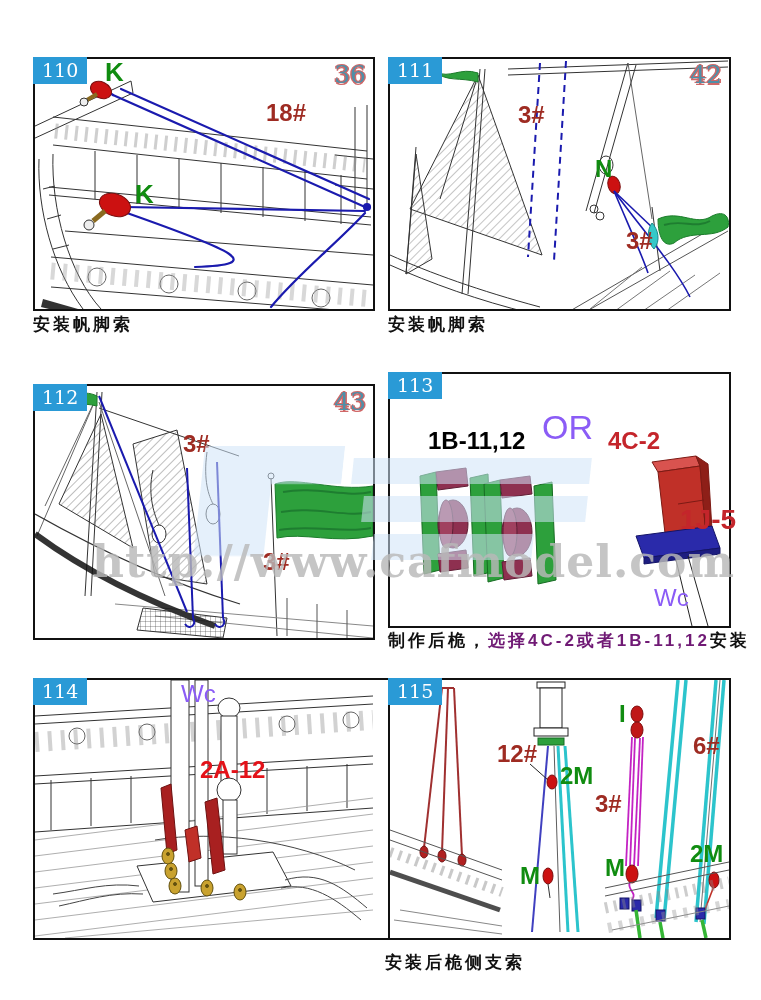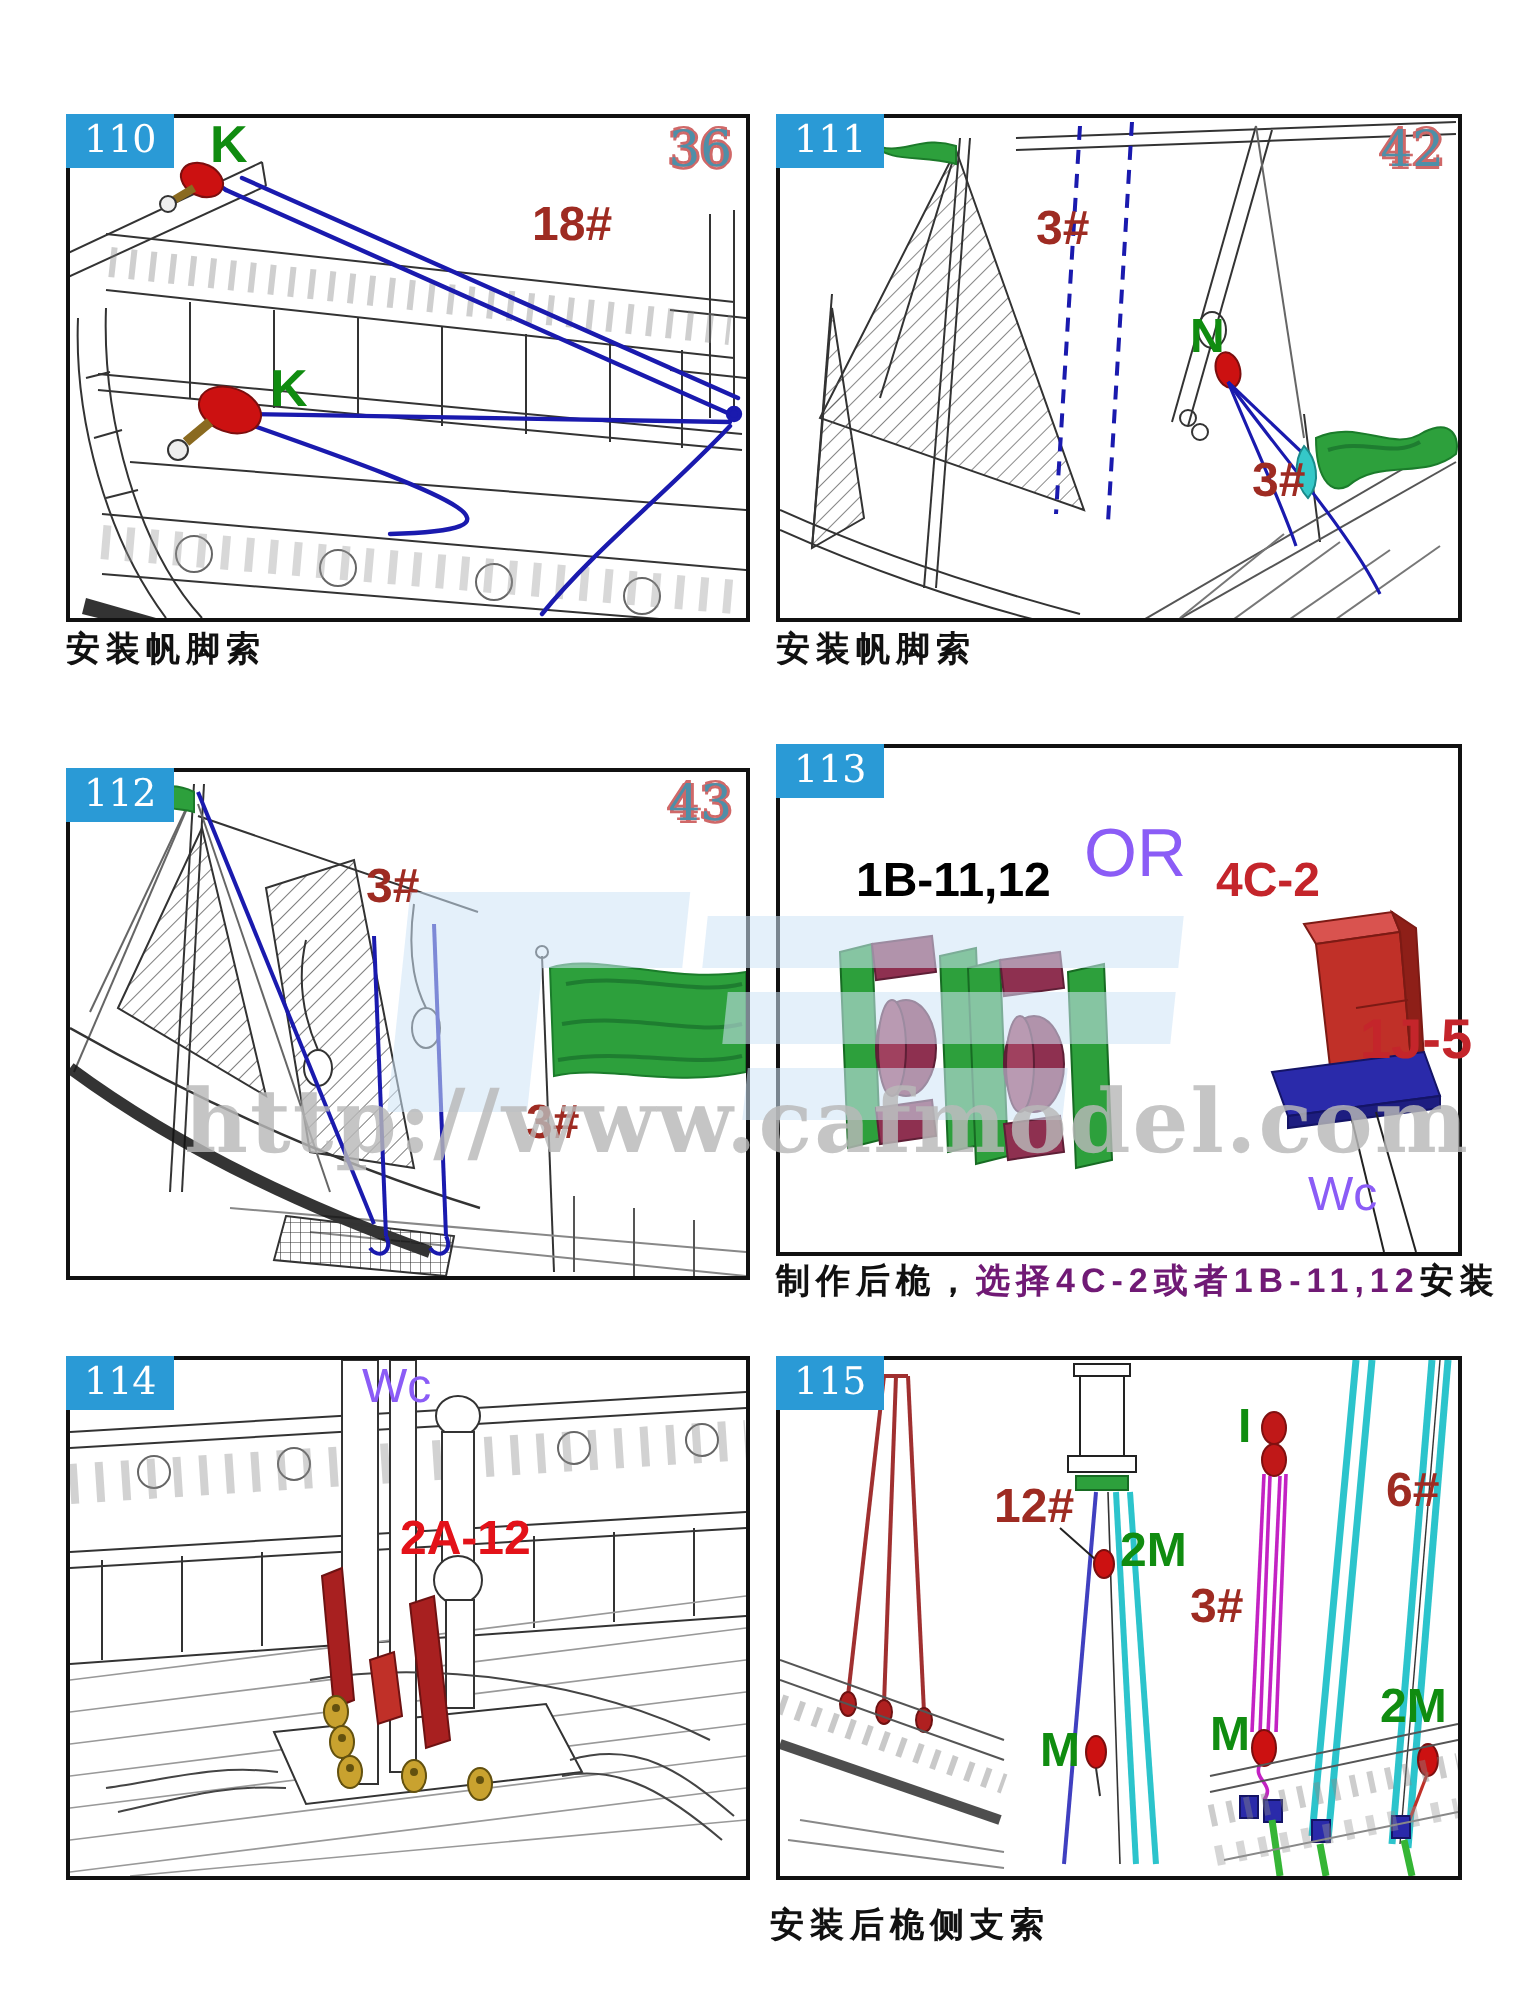--- a/index.html
+++ b/index.html
@@ -239,21 +239,21 @@
     <span class="lbl" style="left:38px;top:55px;font-size:24px;color:#000000;">1B-11,12</span>
     <span class="lbl blk" style="left:152px;top:36px;font-size:34px;font-weight:normal;">OR</span>
     <span class="lbl" style="left:218px;top:55px;font-size:24px;color:#c4252b;">4C-2</span>
     <span class="lbl" style="left:290px;top:132px;font-size:28px;color:#c4252b;">1J-5</span>
     <span class="lbl blk" style="left:264px;top:212px;font-size:24px;font-weight:normal;">Wc</span>
   </div>
   <div class="caption" style="left:388px;top:629px;">
     <span>制作后桅，</span><span style="color:#701a75;">选择4C-2或者1B-11,12</span><span>安装</span>
   </div>
 
-  <div class="panel" style="left:33px;top:678px;width:338px;height:258px;">
+  <div class="panel" style="left:33px;top:678px;width:338px;height:258px;padding-left:36px;">
     <svg class="art" width="338" height="258" viewBox="0 0 338 258">
       <g stroke="#333" fill="none" stroke-width="1">
         <path d="M0,36 L338,16"></path>
           <path d="M0,44 L338,24"></path>
         <path d="M0,96 L338,76"></path>
           <path d="M0,104 L338,84"></path>
         <path d="M0,152 L338,128"></path>
         <circle cx="42" cy="56" r="8" stroke="#666"></circle>
           <circle cx="112" cy="52" r="8" stroke="#666"></circle>
         <circle cx="252" cy="44" r="8" stroke="#666"></circle>

